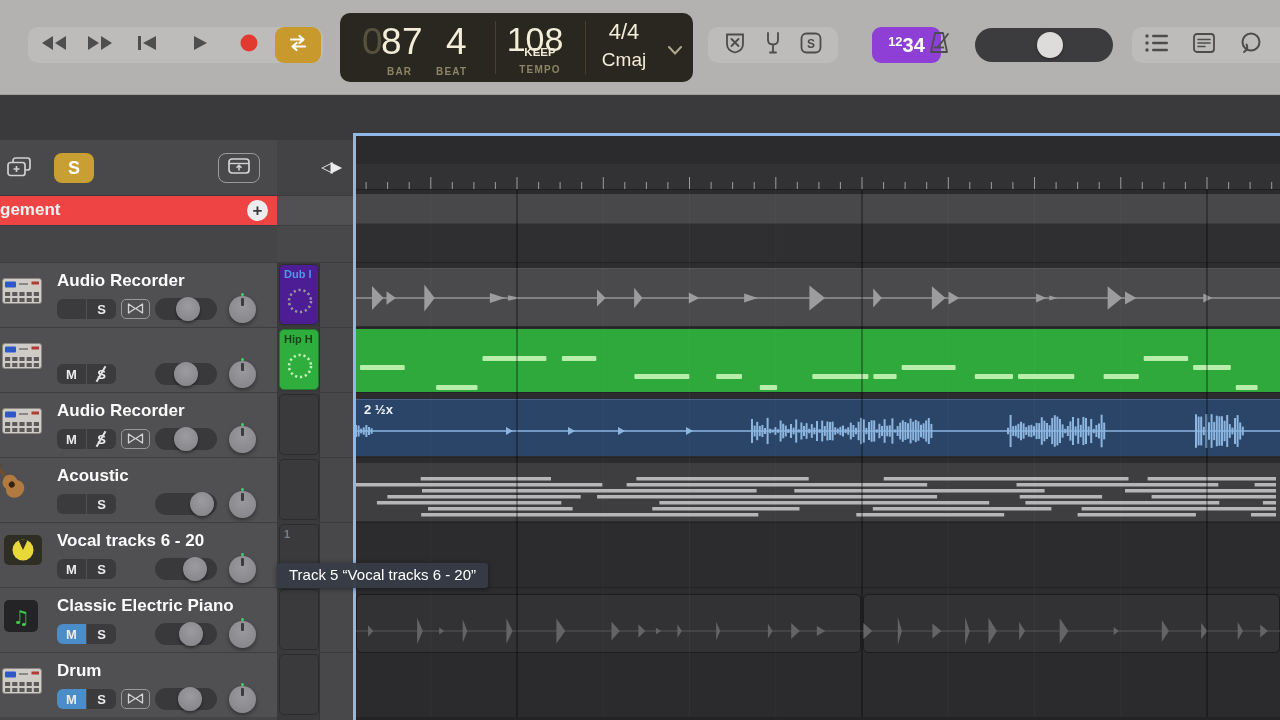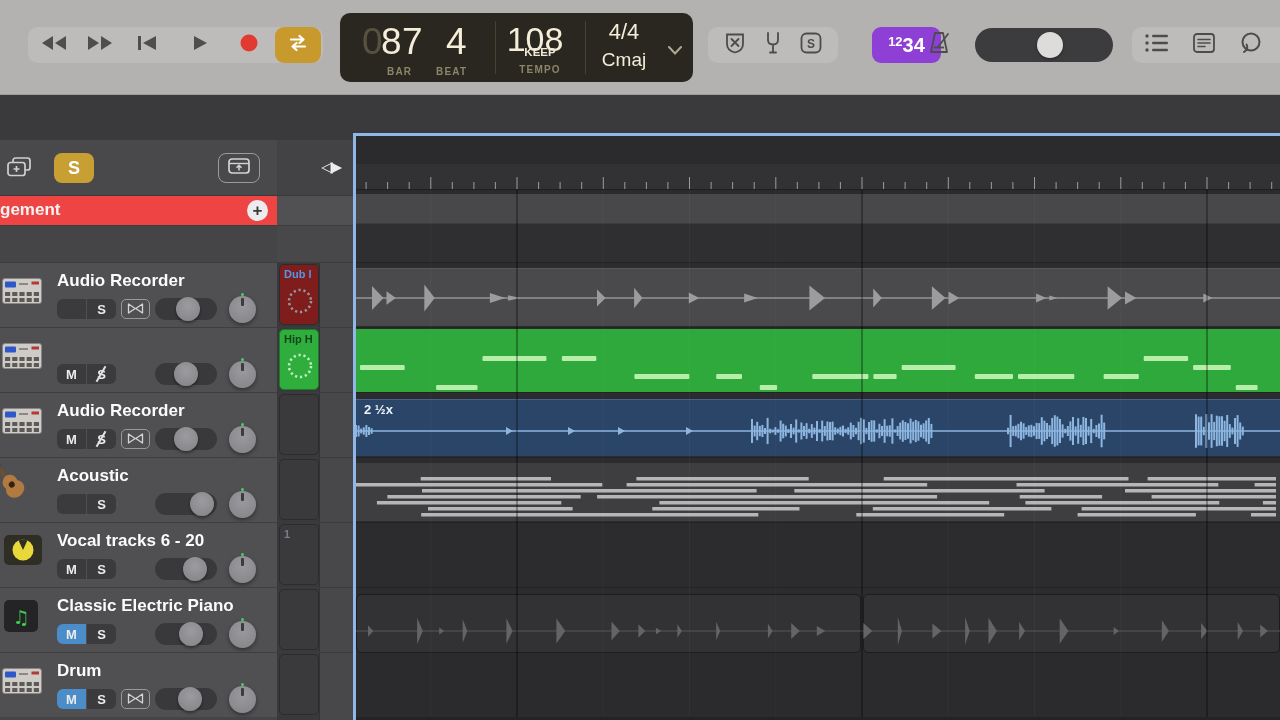--- a/index.html
+++ b/index.html
@@ -62,21 +62,21 @@
   .pan::before{content:"";position:absolute;left:12px;top:-3px;width:3px;height:3px;background:#46d06a;border-radius:50%}
 
   
   #gutter{position:absolute;left:277px;top:140px;width:76px;height:580px;background:#48484a}
   #g-top{position:absolute;left:0;top:0;width:76px;height:56px;background:#434345;border-bottom:1px solid #3a3a3c}
   #grid-divider{position:absolute;left:44px;top:18px;color:#ececec;font-size:15px;letter-spacing:-2px;font-family:"DejaVu Sans",sans-serif}
   #g-arr{position:absolute;left:0;top:56px;width:76px;height:30px;background:#515153;border-bottom:1px solid #3e3e40}
   #g-col{position:absolute;left:0;top:122px;width:43px;height:458px;background:#39393b;border-right:1px solid #323234}
   .grow-line{position:absolute;left:0;width:76px;height:1px;background:#3c3c3e}
   .cell{position:absolute;left:2px;width:40px;height:61px;background:#3a3a3c;border:1px solid #2c2c2e;border-radius:5px}
-  .cell.dark{background:#7f1d1d}
+  .cell.dark{background:#4c1d95}
   .cell.green{background:#2fae3e;border-color:#1e7a2a}
   .cell-label{position:absolute;left:4px;top:3px;font-size:11px;font-weight:bold;white-space:nowrap;overflow:hidden;max-width:33px}
   .cell-ring{position:absolute;left:6px;top:22px}
 
   
   #tracks{position:absolute;left:353px;top:133px;width:927px;height:587px;background:#2b2b2d;
     border-left:3px solid #8fb8e8;border-top:3px solid #8fb8e8}
   #ruler-yellow{position:absolute;left:0;top:0;width:924px;height:28px;background:#d2a630;overflow:hidden}
   .bar-mark{position:absolute;top:0;height:28px;border-left:1.5px solid #2a230e;padding-left:4px;
     font-size:16px;font-weight:600;color:#241e0c;line-height:26px}
@@ -915,14 +915,15 @@
           <line x1="419.75" y1="0" x2="419.75" y2="527" stroke="rgba(255,255,255,0.035)" stroke-width="1"></line>
           <line x1="506" y1="0" x2="506" y2="527" stroke="rgba(0,0,0,0.3)" stroke-width="2"></line>
           <line x1="592.25" y1="0" x2="592.25" y2="527" stroke="rgba(255,255,255,0.035)" stroke-width="1"></line>
           <line x1="678.5" y1="0" x2="678.5" y2="527" stroke="rgba(255,255,255,0.035)" stroke-width="1"></line>
           <line x1="764.75" y1="0" x2="764.75" y2="527" stroke="rgba(255,255,255,0.035)" stroke-width="1"></line>
           <line x1="851" y1="0" x2="851" y2="527" stroke="rgba(0,0,0,0.3)" stroke-width="2"></line>
         </svg></div>
     <div id="bottom-strip"></div>
   </div>
 
+  <div id="tooltip">Track 5 “Vocal tracks 6 - 20”</div>
 
 </div>
 
 </body></html>

